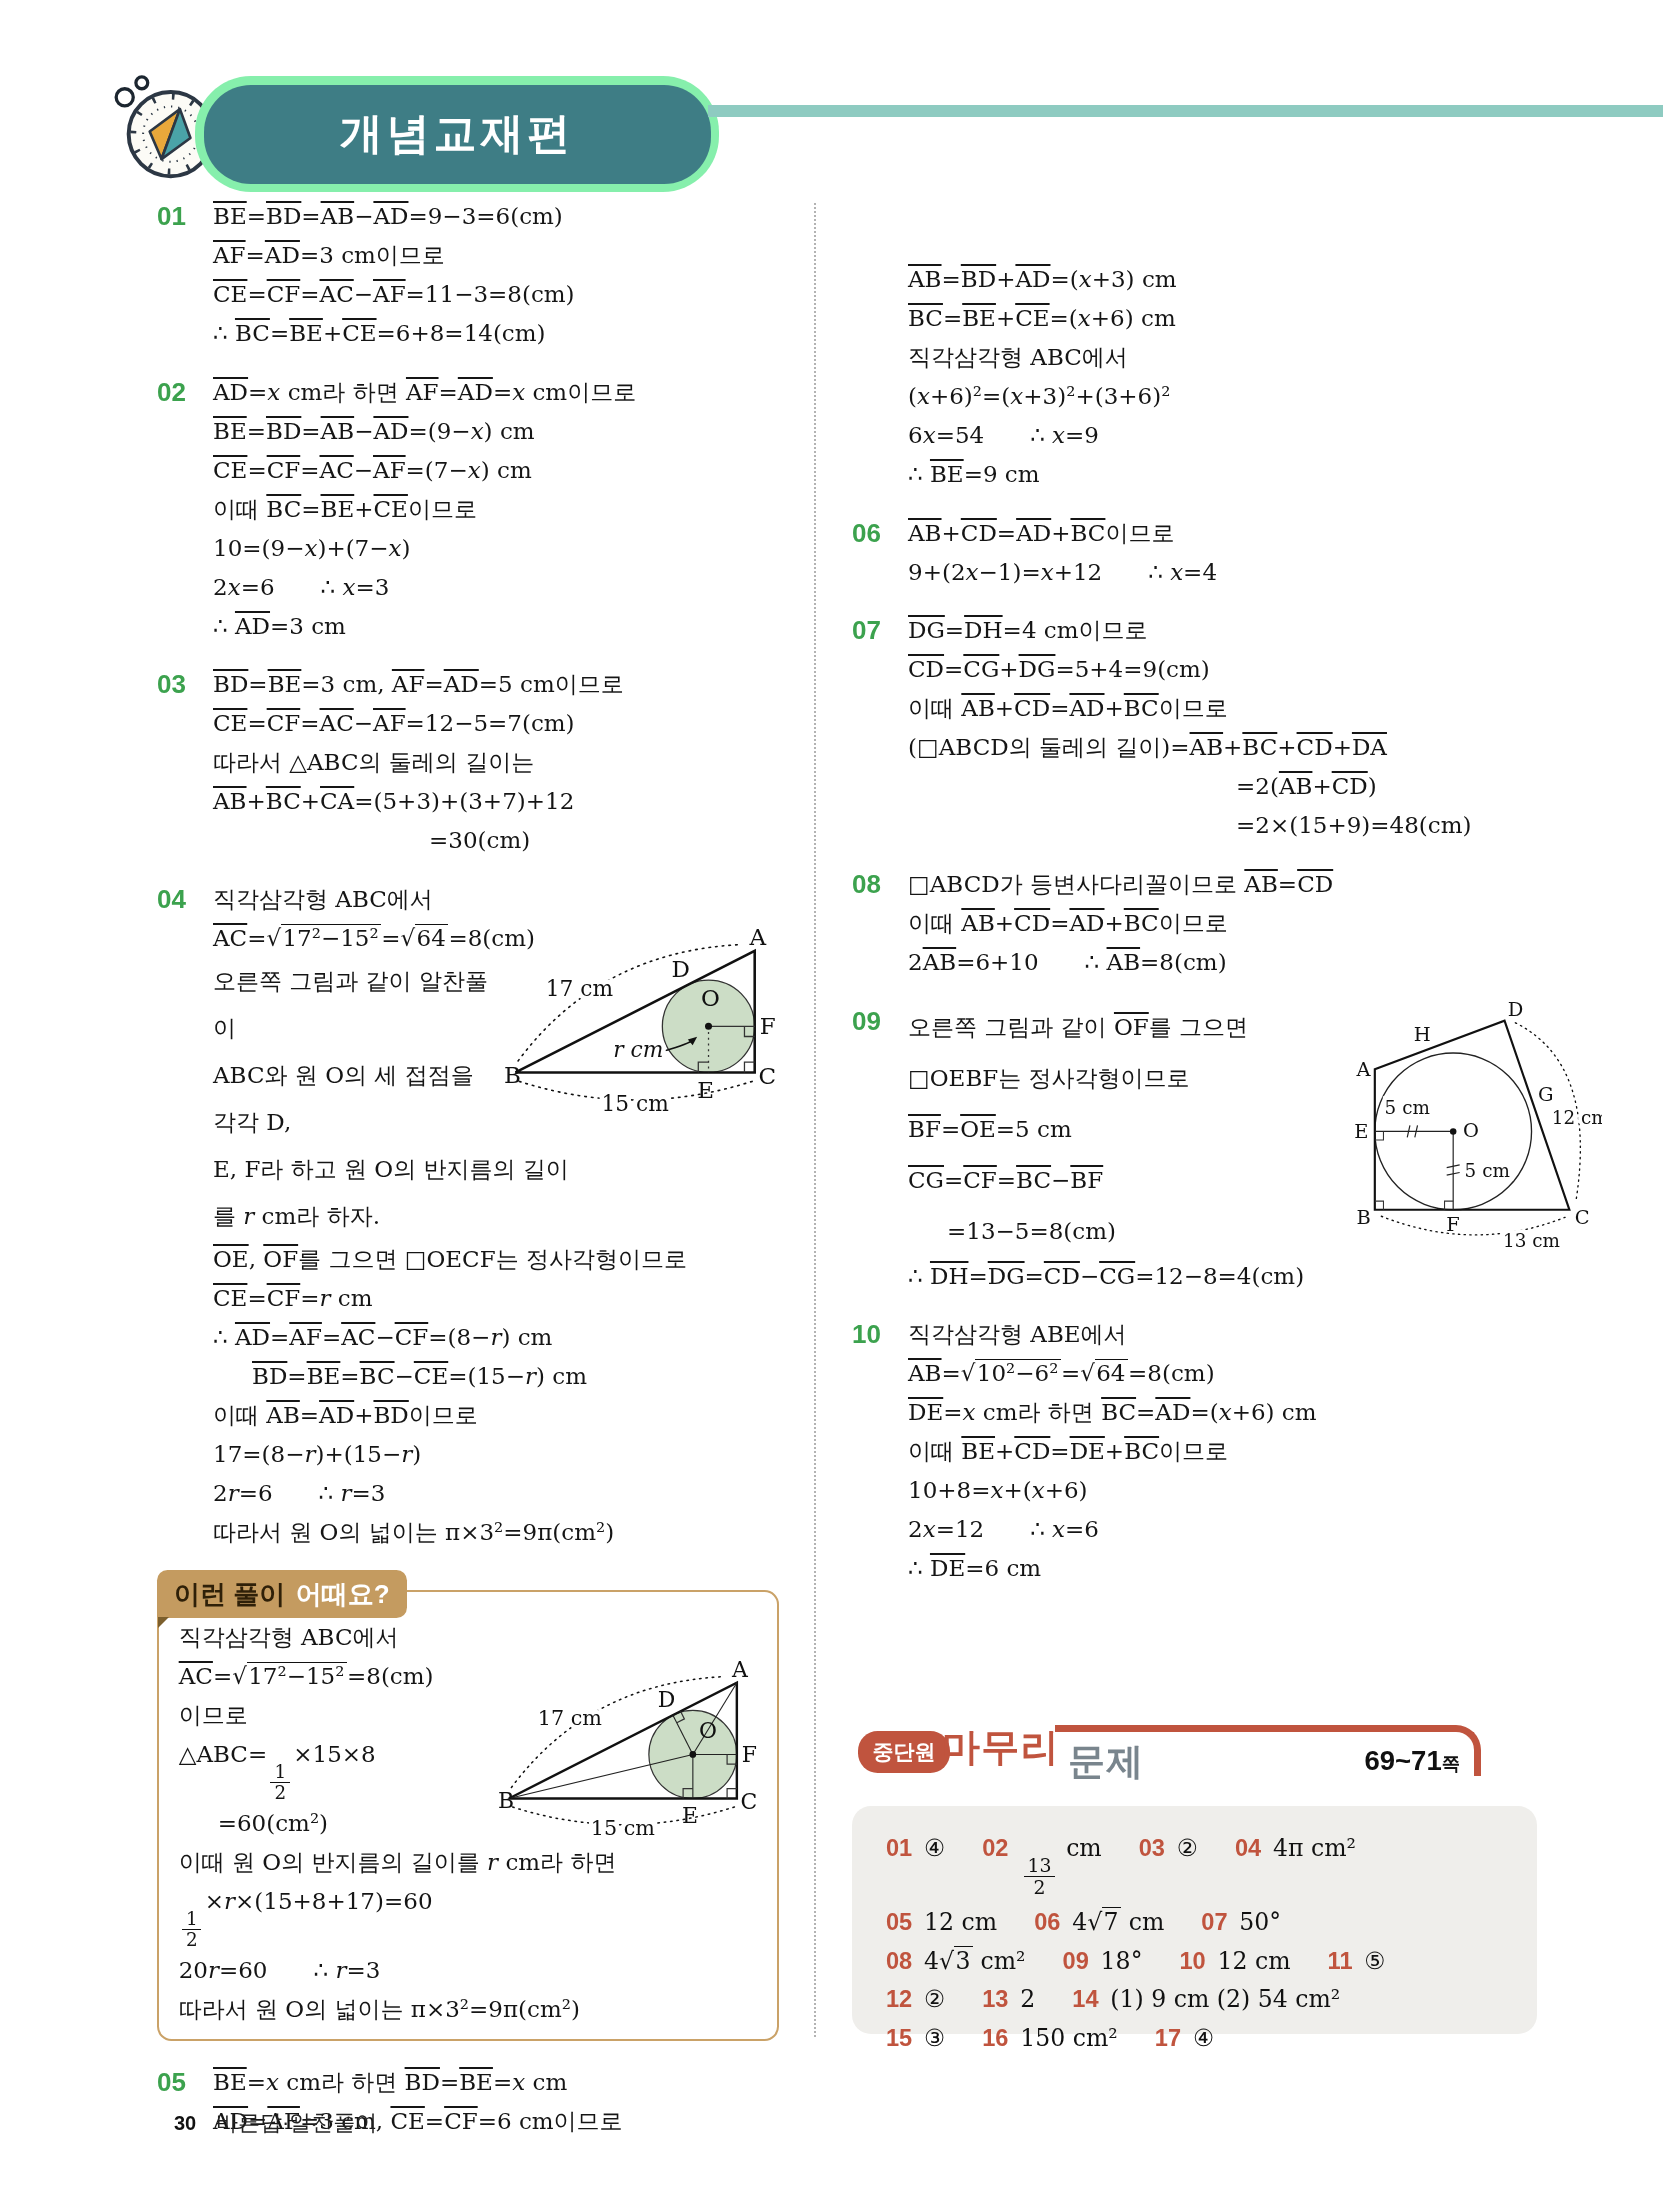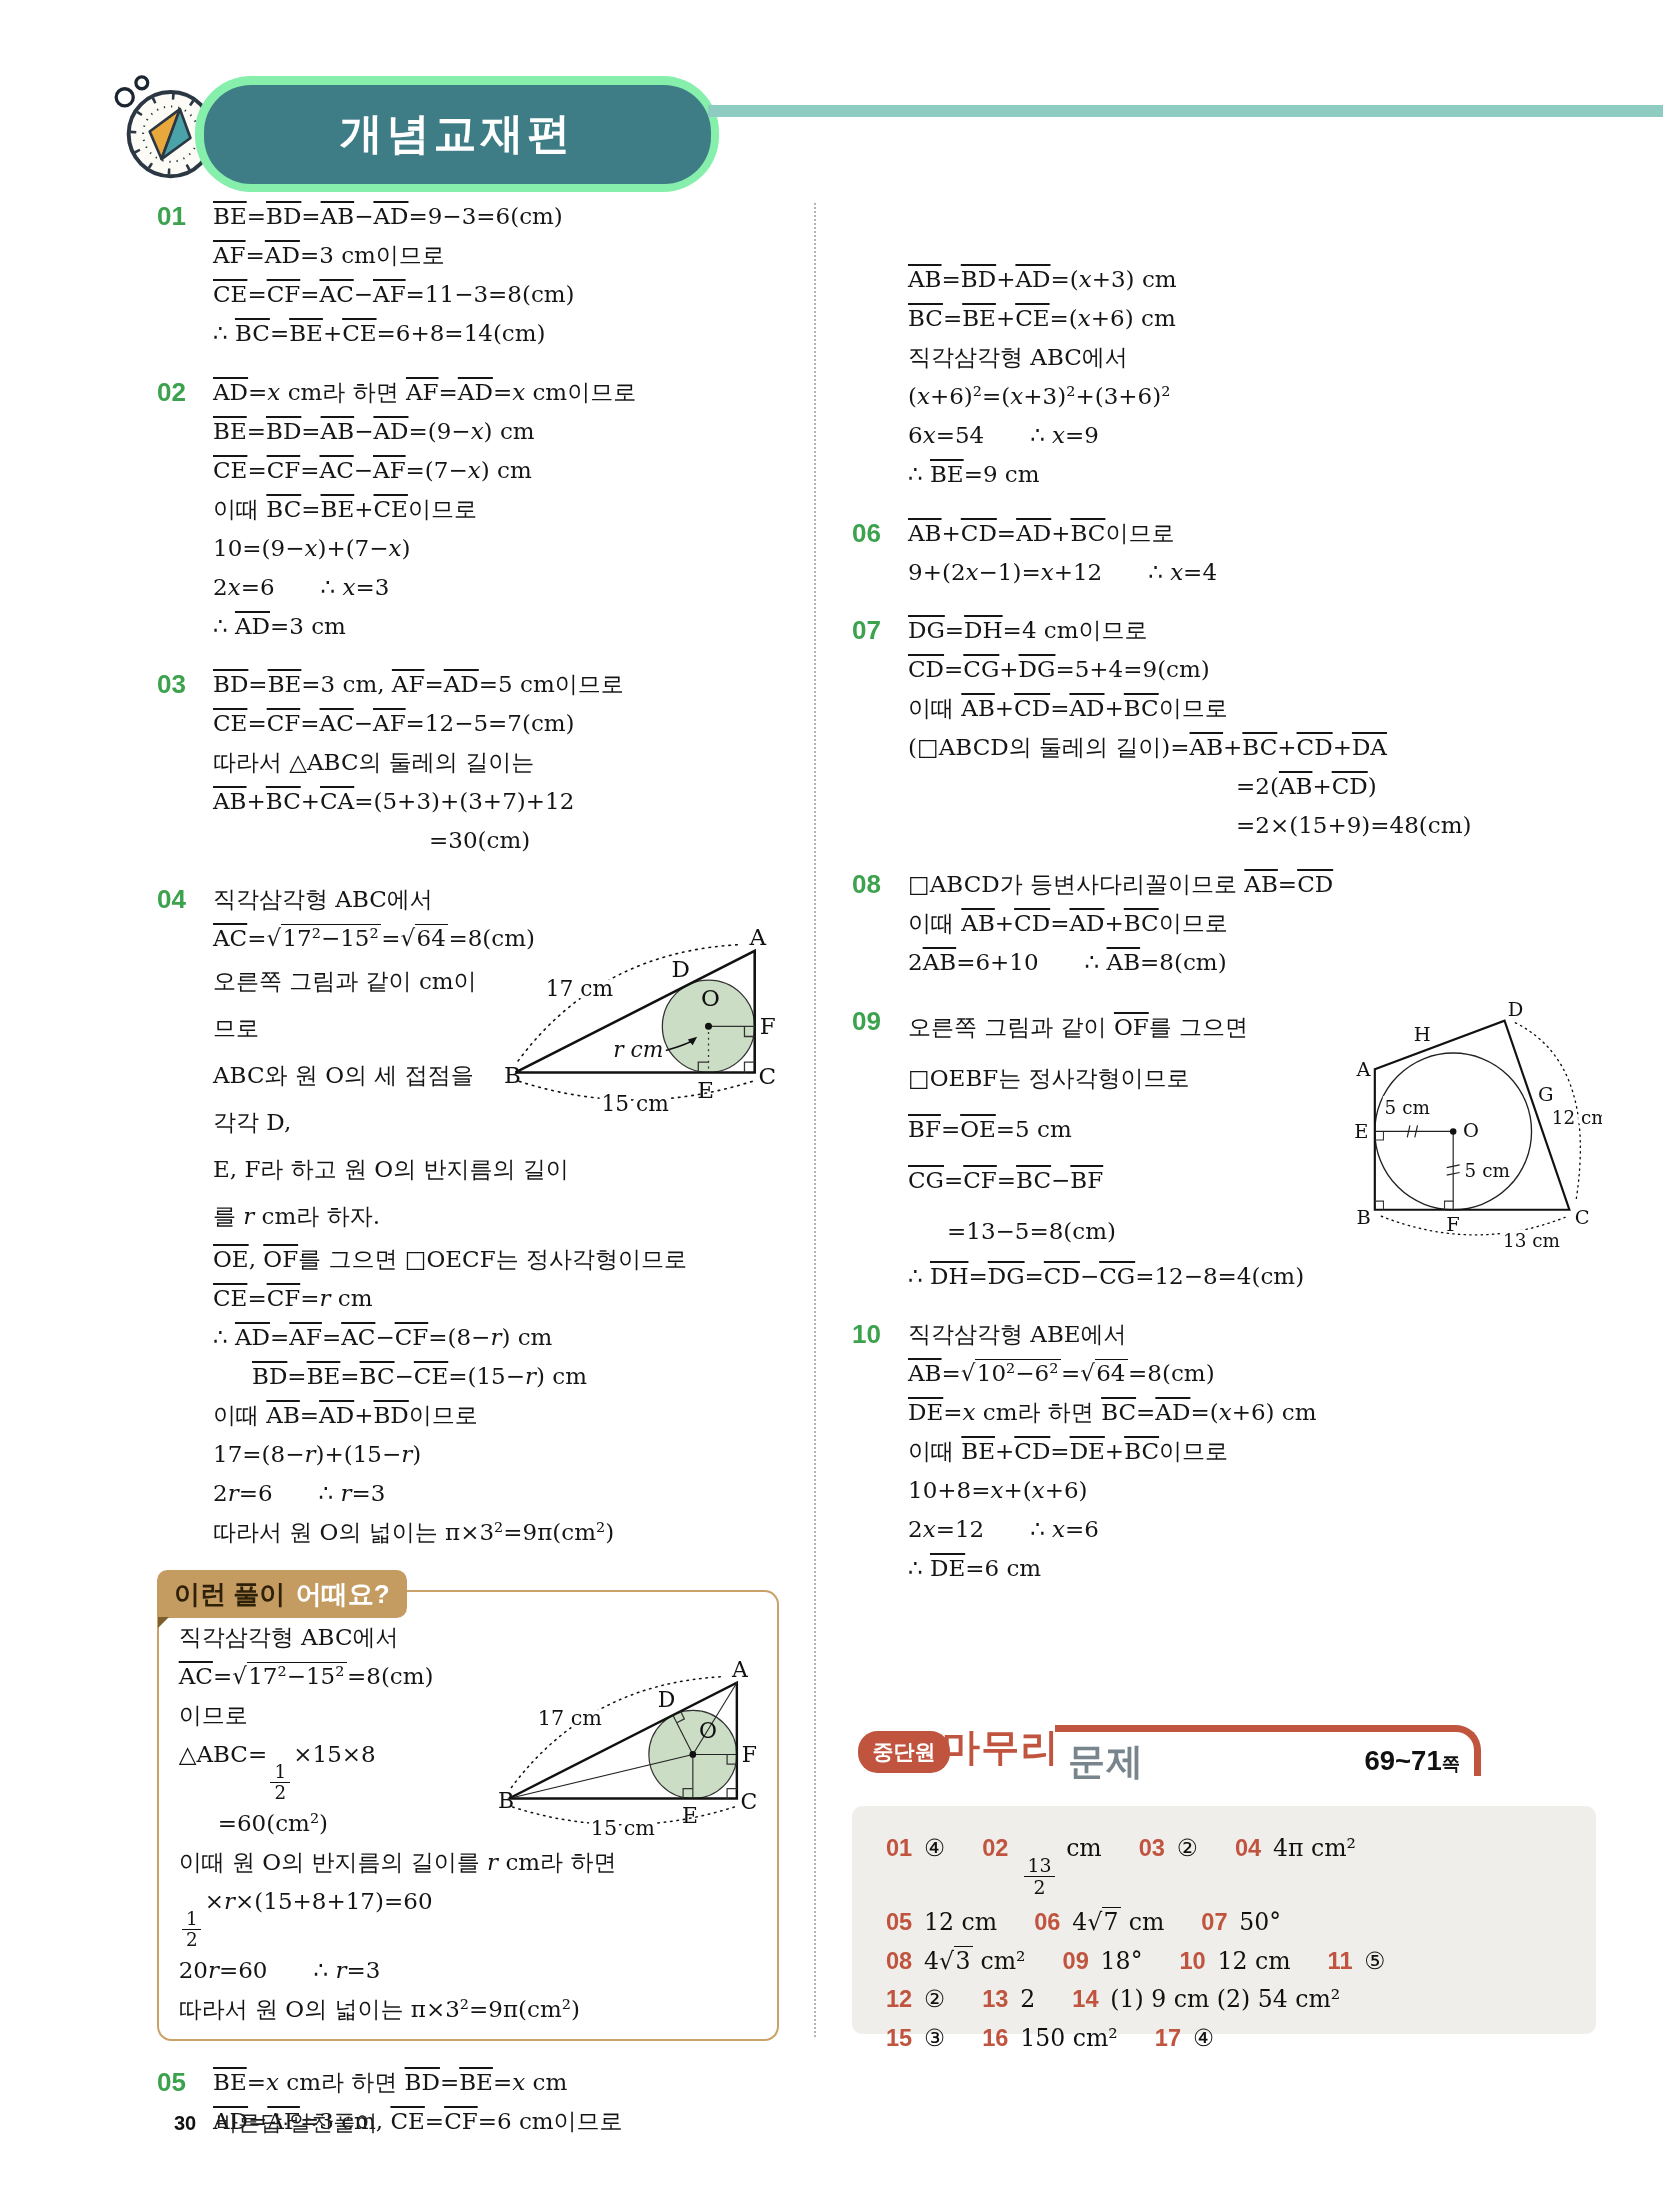--- a/index.html
+++ b/index.html
@@ -54,22 +54,22 @@
           padding:6.6px 14.4px;font-family:"Liberation Sans",sans-serif;font-weight:700;font-size:21px;}
   .mtitle1{position:absolute;left:84px;top:5.2px;font-family:"Liberation Sans",sans-serif;
           font-weight:800;font-size:38px;color:#c0543e;letter-spacing:1.3px;}
   .mtitle2{position:absolute;left:210px;top:19.7px;font-family:"Liberation Sans",sans-serif;
           font-weight:800;font-size:37px;color:#79858d;letter-spacing:1.3px;}
   .redline{position:absolute;left:197px;top:7.9px;width:426px;height:51px;
           border-top:7.9px solid #c0543e;border-right:7.9px solid #c0543e;border-top-right-radius:25px;}
   .pages{position:absolute;right:30px;top:27.5px;font-family:"Liberation Sans",sans-serif;
           font-weight:700;font-size:27.5px;color:#111;}
   .pages .unit{font-size:18.3px;}
-  .anspanel{position:absolute;left:852px;top:1806px;width:744px;height:228px;
-          background:#efeeeb;border-radius:10px;padding:27.5px 19.7px 13px 34px;}
+  .anspanel{position:absolute;left:852px;top:1806px;width:685px;height:228px;
+          background:#efeeeb;border-radius:19px;padding:27.5px 19.7px 13px 34px;}
   .ansrow{display:flex;align-items:baseline;margin-bottom:10.5px;font-size:23.6px;flex-wrap:nowrap;}
   .ansitem{margin-right:37px;white-space:nowrap;}
   .anum{font-family:"Liberation Sans",sans-serif;font-weight:700;color:#c0543e;margin-right:11.8px;}
   .aval{font-family:"DejaVu Serif","Liberation Serif",serif;color:#111;}
   
   .footer{position:absolute;left:174px;top:2108px;display:flex;align-items:baseline;}
   .fno{font-family:"Liberation Sans",sans-serif;font-weight:700;font-size:20px;color:#111;}
   .flabel{font-family:"Liberation Sans",sans-serif;font-size:22px;color:#222;margin-left:19.7px;}
   
   svg text{font-family:"DejaVu Serif","Liberation Serif",serif;fill:#111;}
@@ -153,21 +153,21 @@
     <text class="vl" x="0" y="248">B</text>
     <text class="vl" x="398" y="250">C</text>
     <text class="vl" x="262" y="82">D</text>
     <text class="vl" x="302" y="272">E</text>
     <text class="vl" x="400" y="172">F</text>
     <text class="vl" x="308" y="128">O</text>
     <text class="dim" x="118" y="112" text-anchor="middle">17 cm</text>
     <text class="dim" x="205" y="292" text-anchor="middle">15 cm</text>
     <text class="dim" x="210" y="208" text-anchor="middle" font-style="italic">r cm</text>
   </svg>
-        <div class="line tall">오른쪽 그림과 같이 cm이므로</div>
+        <div class="line tall">오른쪽 그림과 같이 알찬풀이</div>
         <div class="line tall">ABC와 원 O의 세 접점을 각각 D,</div>
         <div class="line tall">E, F라 하고 원 O의 반지름의 길이</div>
         <div class="line tall">를 <i>r</i> cm라 하자.</div>
         <div class="line"><span class="ol">OE</span>, <span class="ol">OF</span>를 그으면 □OECF는 정사각형이므로</div>
         <div class="line"><span class="ol">CE</span>=<span class="ol">CF</span>=<i>r</i> cm</div>
         <div class="line">∴ <span class="ol">AD</span>=<span class="ol">AF</span>=<span class="ol">AC</span>−<span class="ol">CF</span>=(8−<i>r</i>) cm</div>
         <div class="line ind1"><span class="ol">BD</span>=<span class="ol">BE</span>=<span class="ol">BC</span>−<span class="ol">CE</span>=(15−<i>r</i>) cm</div>
         <div class="line">이때 <span class="ol">AB</span>=<span class="ol">AD</span>+<span class="ol">BD</span>이므로</div>
         <div class="line">17=(8−<i>r</i>)+(15−<i>r</i>)</div>
         <div class="line">2<i>r</i>=6  ∴ <i>r</i>=3</div>

